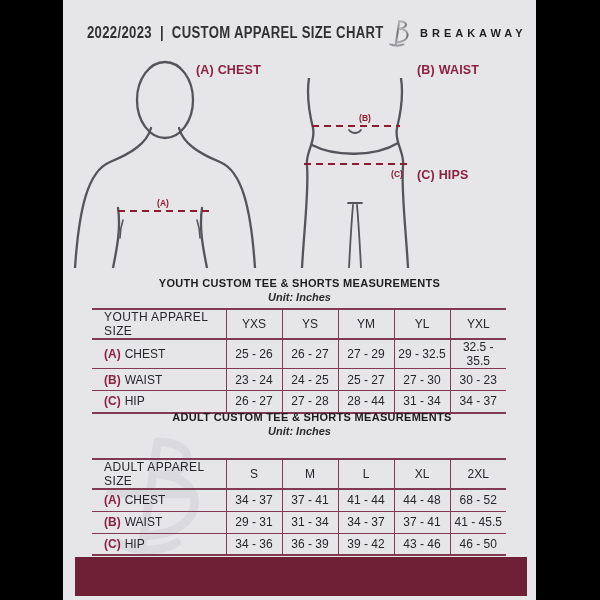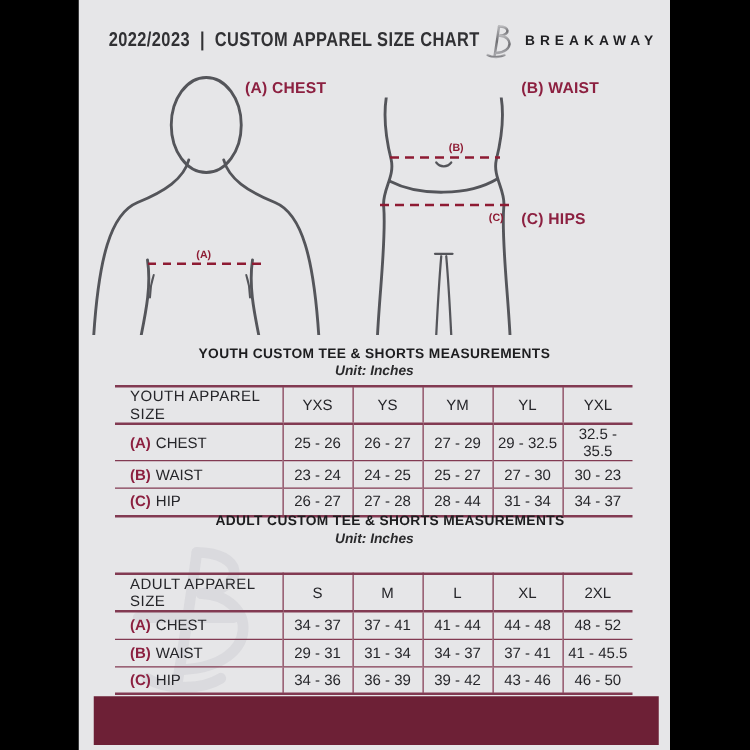--- a/index.html
+++ b/index.html
@@ -192,21 +192,21 @@
         <th>2XL</th>
       </tr>
     </thead>
     <tbody>
       <tr>
         <td class="lbl"><span class="pfx">(A)</span><span>CHEST</span></td>
         <td>34 - 37</td>
         <td>37 - 41</td>
         <td>41 - 44</td>
         <td>44 - 48</td>
-        <td>48 - 52</td>
+        <td>68 - 52</td>
       </tr>
       <tr>
         <td class="lbl"><span class="pfx">(B)</span><span>WAIST</span></td>
         <td>29 - 31</td>
         <td>31 - 34</td>
         <td>34 - 37</td>
         <td>37 - 41</td>
         <td>41 - 45.5</td>
       </tr>
       <tr>

